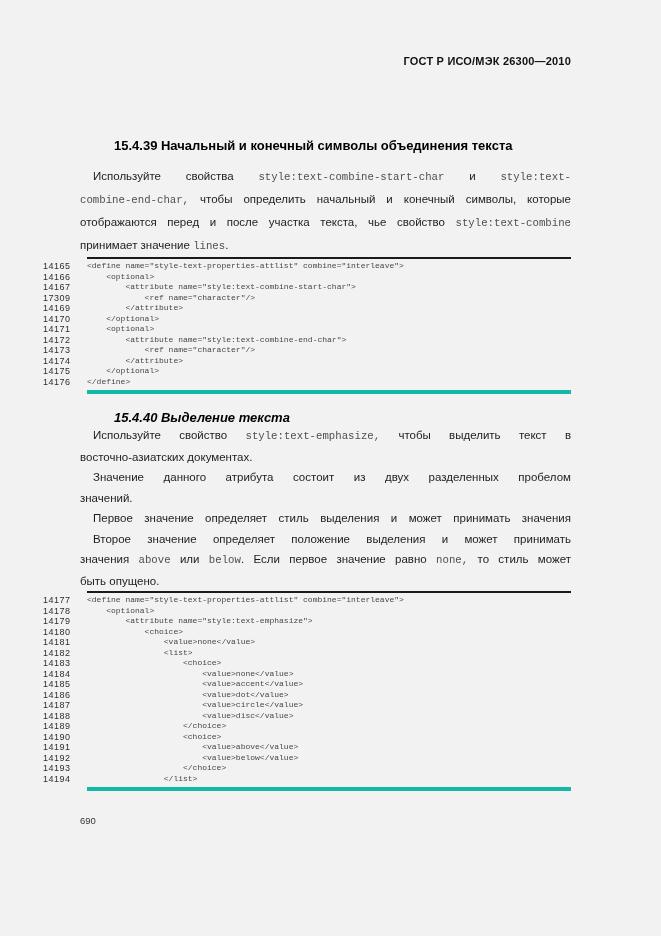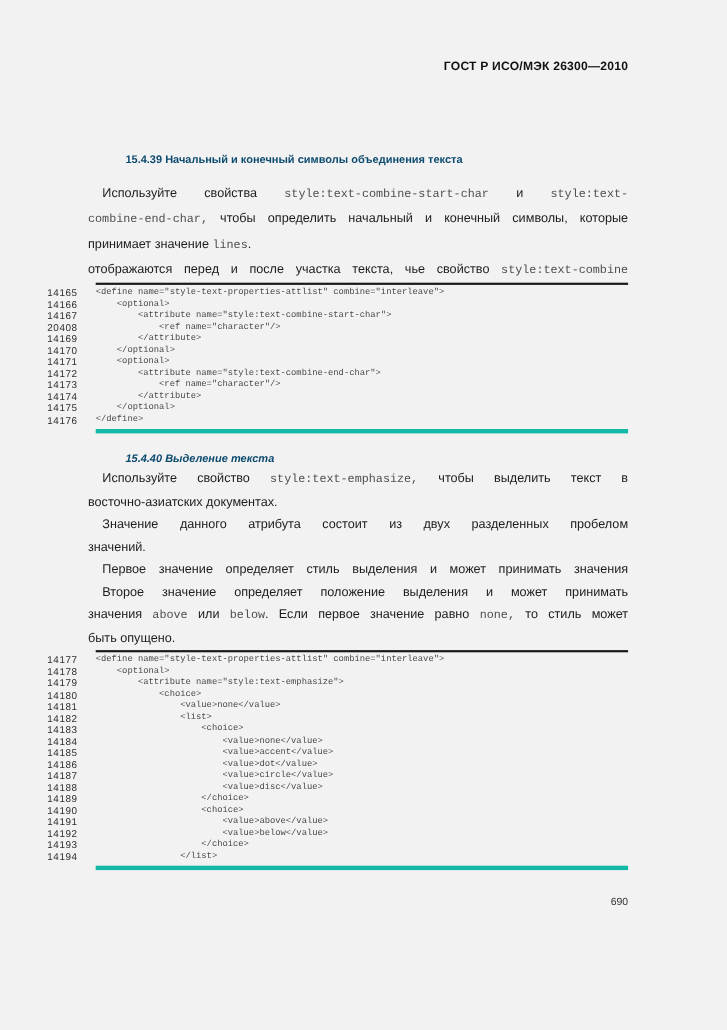--- a/index.html
+++ b/index.html
@@ -5,21 +5,21 @@
   html,body { margin:0; padding:0; }
   body {
     width:661px; height:936px; overflow:hidden;
     background:#f2f2f2;
     font-family:"Liberation Sans", sans-serif;
     color:#1d1d1d;
   }
   .page { box-sizing:border-box; width:661px; height:936px; padding:55px 90px 16px 80px; }
   .doc-header { text-align:right; font-weight:bold; font-size:11px; line-height:13px; letter-spacing:0.2px; color:#111; }
 
-  .sec-title { font-weight:bold; font-size:10px; line-height:15px; padding-left:34px; color:#0c4a6e; }
+  .sec-title { font-weight:bold; font-size:13px; line-height:15px; padding-left:34px; color:#000000; }
   .sec-0 .sec-title { margin-top:70px; }
   .sec-1 .sec-title { margin-top:16px;font-style:italic; }
 
   .para { margin:0; }
   .sec-0 .para { margin-top:12px; }
   .sec-1 .para:first-of-type { margin-top:9px; }
   .pline { font-size:11.5px; }
   .sec-0 .pline { line-height:22px; }
   .sec-1 .pline { line-height:20.5px; }
   .pline.first { text-indent:13px; }
@@ -30,41 +30,41 @@
     margin-left:7px; position:relative;
     border-top:2px solid #1a1a1a; border-bottom:4px solid #14b8a6;
     padding:2px 0 3px 0;
   }
   .cl { position:relative; white-space:pre; font-family:"Liberation Mono", monospace;
         font-size:8px; line-height:10.5px; color:#474747; }
   .cl .ln { position:absolute; left:-44px; top:0; white-space:normal;
         font-family:"Liberation Sans", sans-serif; font-size:9px; letter-spacing:0.5px; color:#2e2e2e; }
   .cl .cc { display:inline-block; }
 
-  .page-num { margin-top:24px; text-align:right; font-size:9.5px; line-height:12px; color:#333; }
+  .page-num { margin-top:24px; text-align:left; font-size:9.5px; line-height:12px; color:#333; }
 </style>
 </head>
 <body>
 
 <div class="page">
   <div class="doc-header">ГОСТ Р ИСО/МЭК 26300—2010</div>
   <div id="content">
       <div class="section sec-0">
         <div class="sec-title">15.4.39 Начальный и конечный символы объединения текста</div>
         <div class="para">
           <div class="pline first just"><span class="plain">Используйте свойства </span><span class="mono">style:text-combine-start-char</span><span class="plain"> и </span><span class="mono">style:text-</span></div>
           <div class="pline just"><span class="mono">combine-end-char,</span><span class="plain"> чтобы определить начальный и конечный символы, которые</span></div>
+          <div class="pline just"><span class="plain">отображаются перед и после участка текста, чье свойство </span><span class="mono">style:text-combine</span></div>
           <div class="pline"><span class="plain">принимает значение </span><span class="mono">lines</span><span class="plain">.</span></div>
-          <div class="pline just"><span class="plain">отображаются перед и после участка текста, чье свойство </span><span class="mono">style:text-combine</span></div>
         </div>
         <div class="codeblock">
           <div class="cl"><span class="ln">14165</span><span class="cc">&lt;define name="style-text-properties-attlist" combine="interleave"&gt;</span></div>
           <div class="cl"><span class="ln">14166</span><span class="cc">    &lt;optional&gt;</span></div>
           <div class="cl"><span class="ln">14167</span><span class="cc">        &lt;attribute name="style:text-combine-start-char"&gt;</span></div>
-          <div class="cl"><span class="ln">20408</span><span class="cc">            &lt;ref name="character"/&gt;</span></div>
+          <div class="cl"><span class="ln">17309</span><span class="cc">            &lt;ref name="character"/&gt;</span></div>
           <div class="cl"><span class="ln">14169</span><span class="cc">        &lt;/attribute&gt;</span></div>
           <div class="cl"><span class="ln">14170</span><span class="cc">    &lt;/optional&gt;</span></div>
           <div class="cl"><span class="ln">14171</span><span class="cc">    &lt;optional&gt;</span></div>
           <div class="cl"><span class="ln">14172</span><span class="cc">        &lt;attribute name="style:text-combine-end-char"&gt;</span></div>
           <div class="cl"><span class="ln">14173</span><span class="cc">            &lt;ref name="character"/&gt;</span></div>
           <div class="cl"><span class="ln">14174</span><span class="cc">        &lt;/attribute&gt;</span></div>
           <div class="cl"><span class="ln">14175</span><span class="cc">    &lt;/optional&gt;</span></div>
           <div class="cl"><span class="ln">14176</span><span class="cc">&lt;/define&gt;</span></div>
         </div>
       </div>

